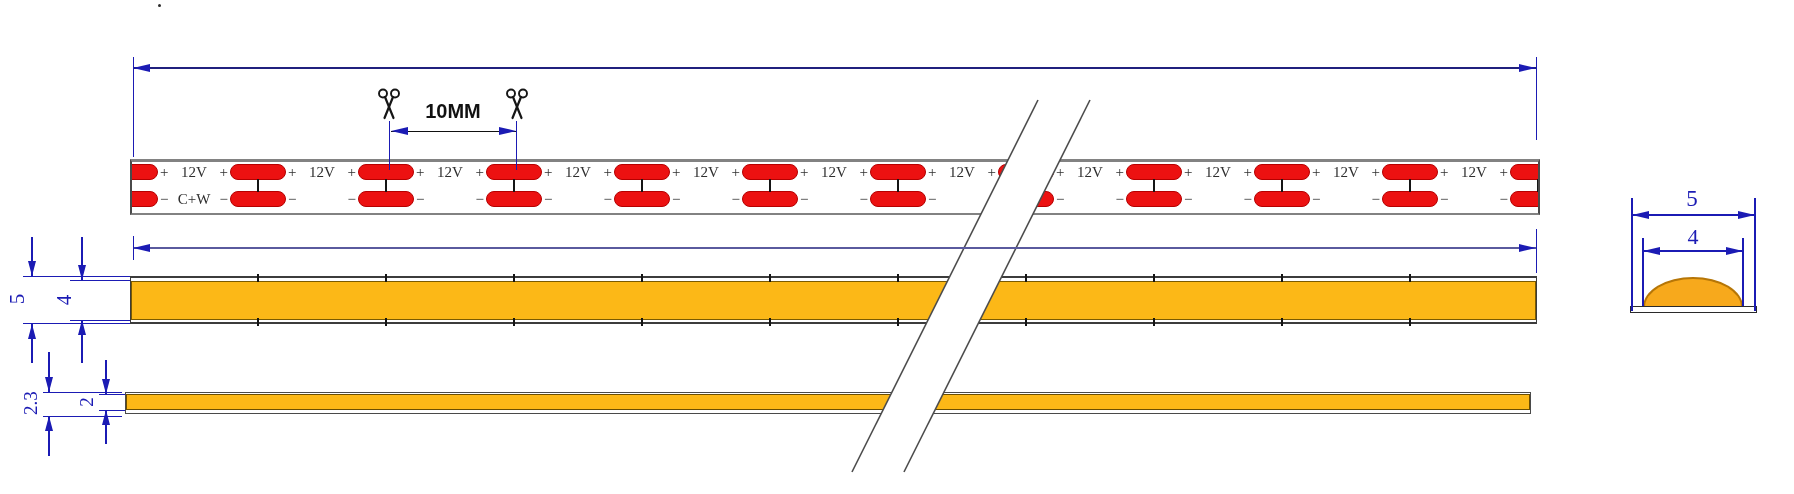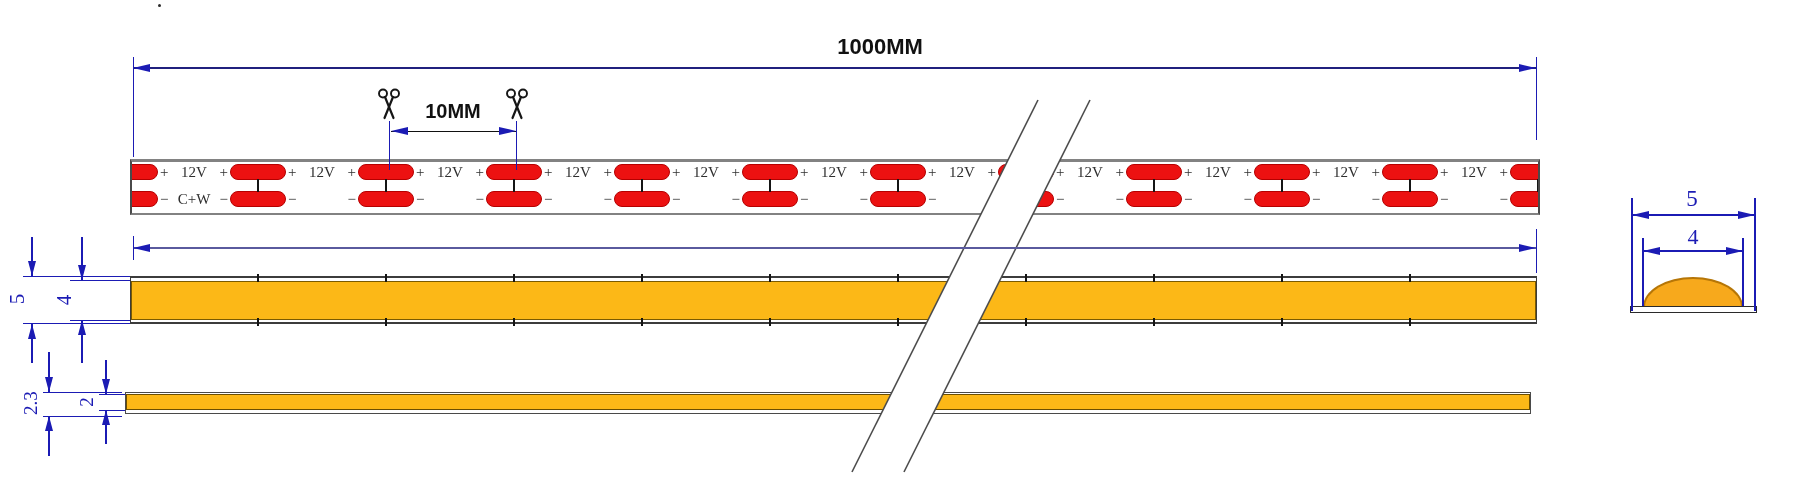--- a/index.html
+++ b/index.html
@@ -55,21 +55,20 @@
   .scissors{position:absolute;z-index:5;}
   #stray-dot{position:absolute;left:158px;top:4px;width:3px;height:3px;border-radius:50%;background:#2a2a2a;}
 </style>
 </head>
 <body>
 
 <div id="canvas">
 
   <div id="stray-dot"></div>
 
-  <div class="dimtext" style="left:810px;top:34px;width:140px;font-size:22px;">1000MM</div>
   <div class="hline" style="left:133px;top:67px;width:1403px;background:#20207e;"></div>
   <div class="ar left" style="left:133px;top:64px;"></div>
   <div class="ar right" style="left:1519px;top:64px;"></div>
   <div class="vline" style="left:132.5px;top:57px;height:100px;"></div>
   <div class="vline" style="left:1535.5px;top:57px;height:83px;"></div>
 
   <svg class="scissors" style="left:376px;top:88px;" width="26" height="33" viewBox="0 0 26 33">
     <circle cx="7" cy="5.5" r="4" fill="none" stroke="#161616" stroke-width="1.9"></circle>
     <circle cx="19" cy="5.5" r="4" fill="none" stroke="#161616" stroke-width="1.9"></circle>
     <line x1="9" y1="9" x2="17.5" y2="30" stroke="#161616" stroke-width="2.2" stroke-linecap="round"></line>

